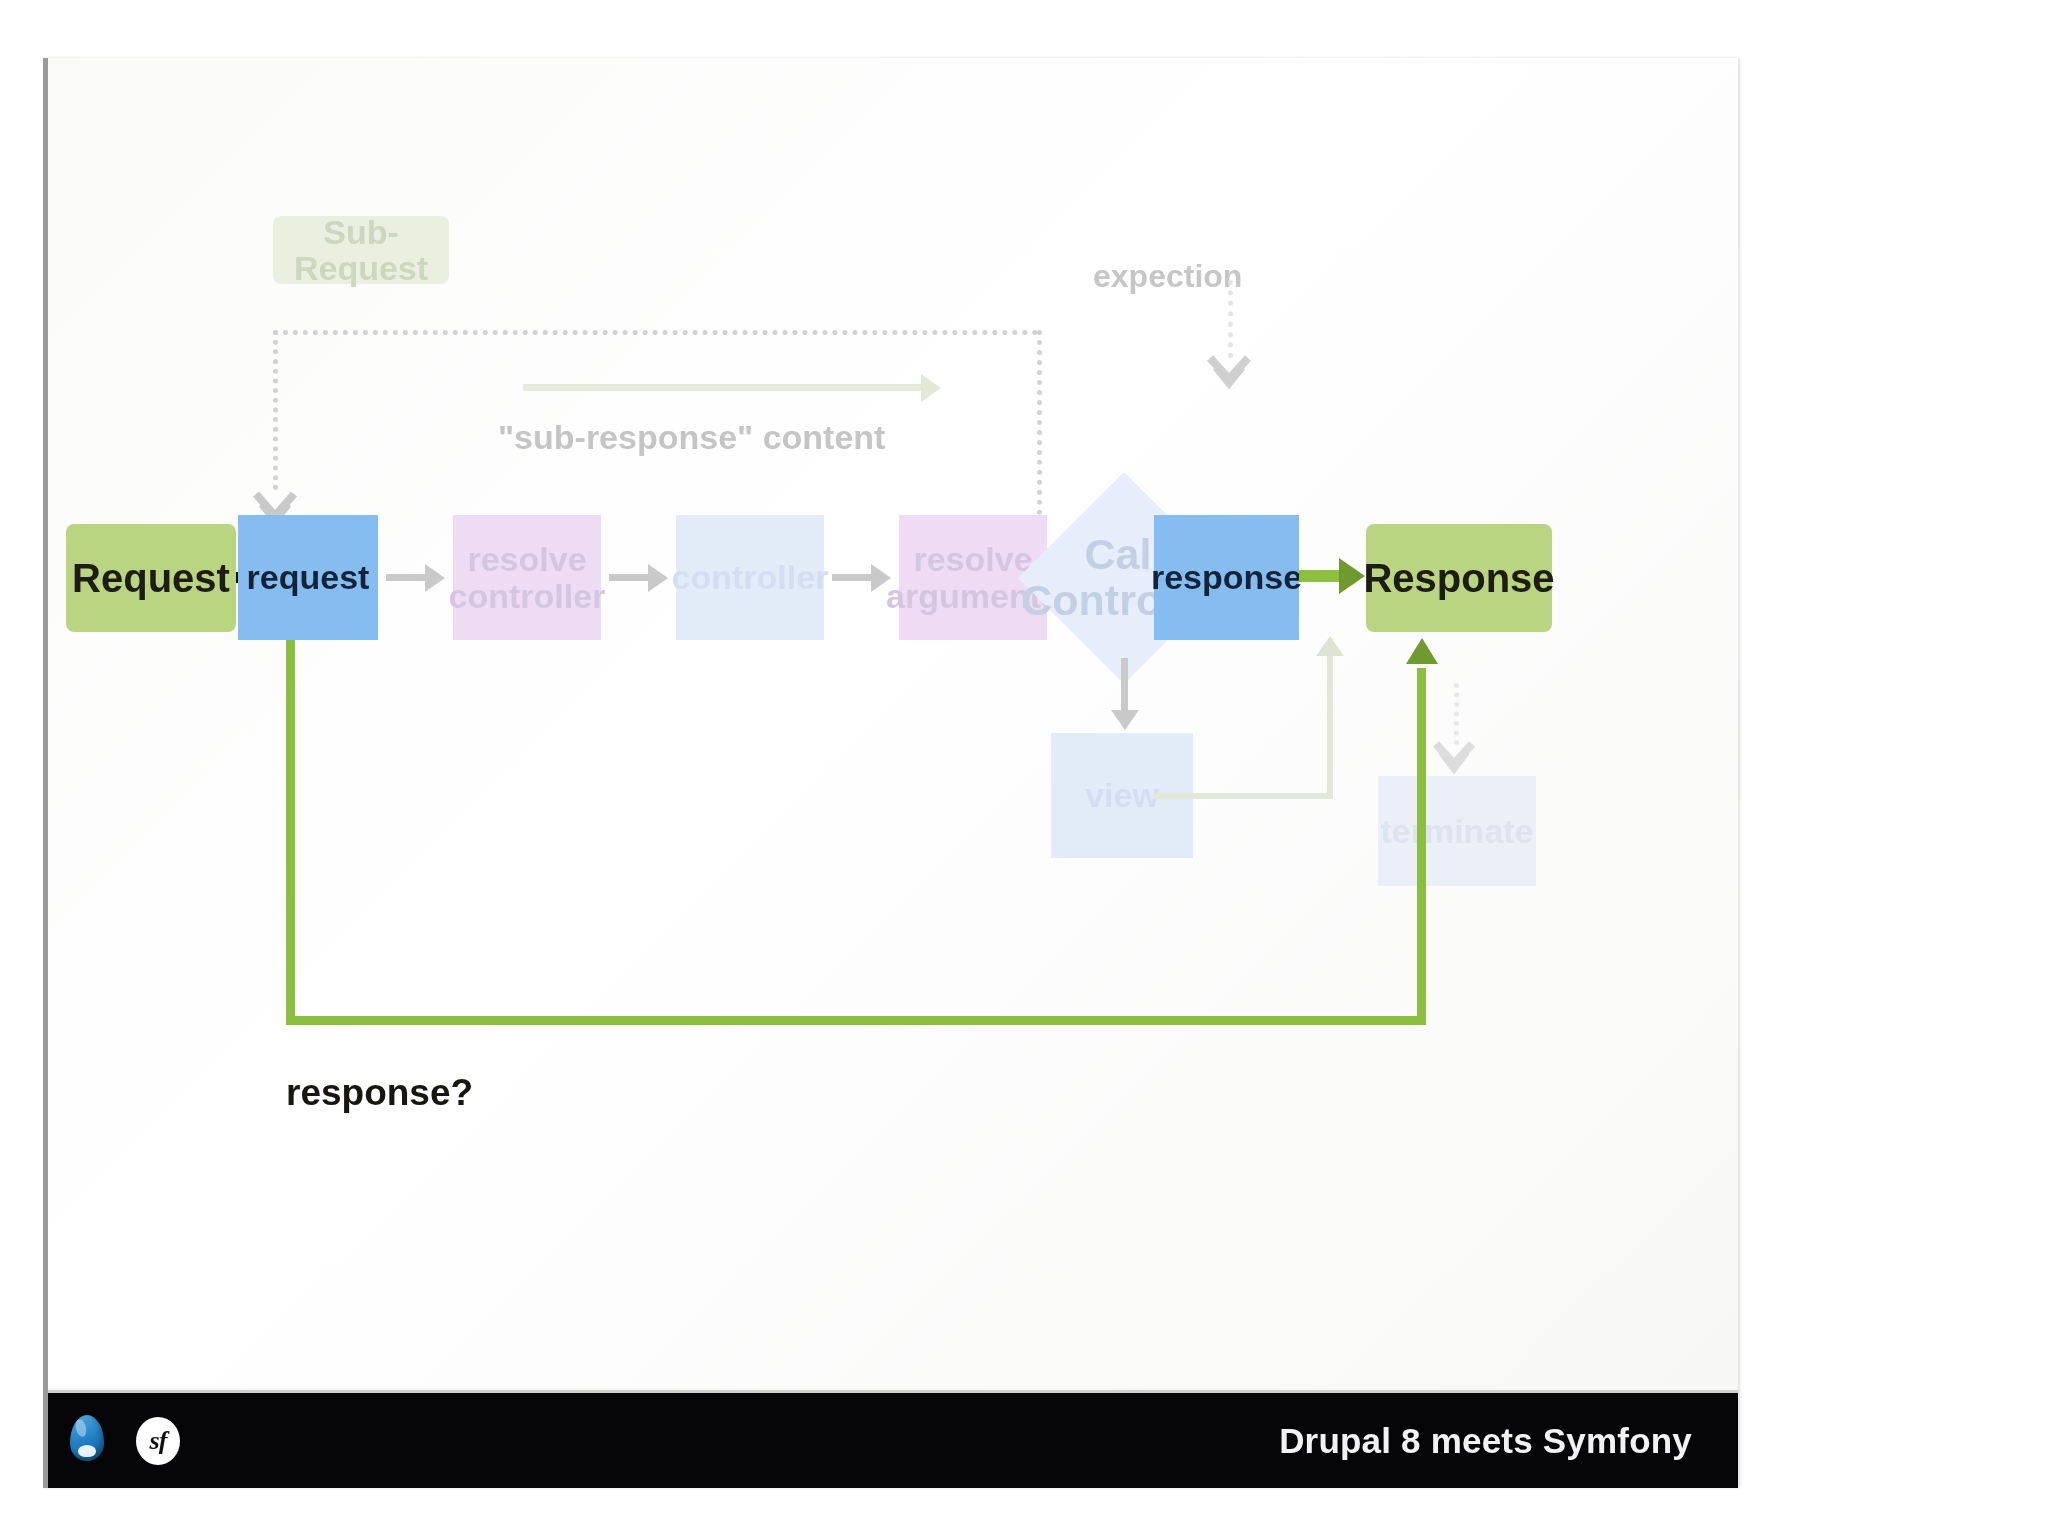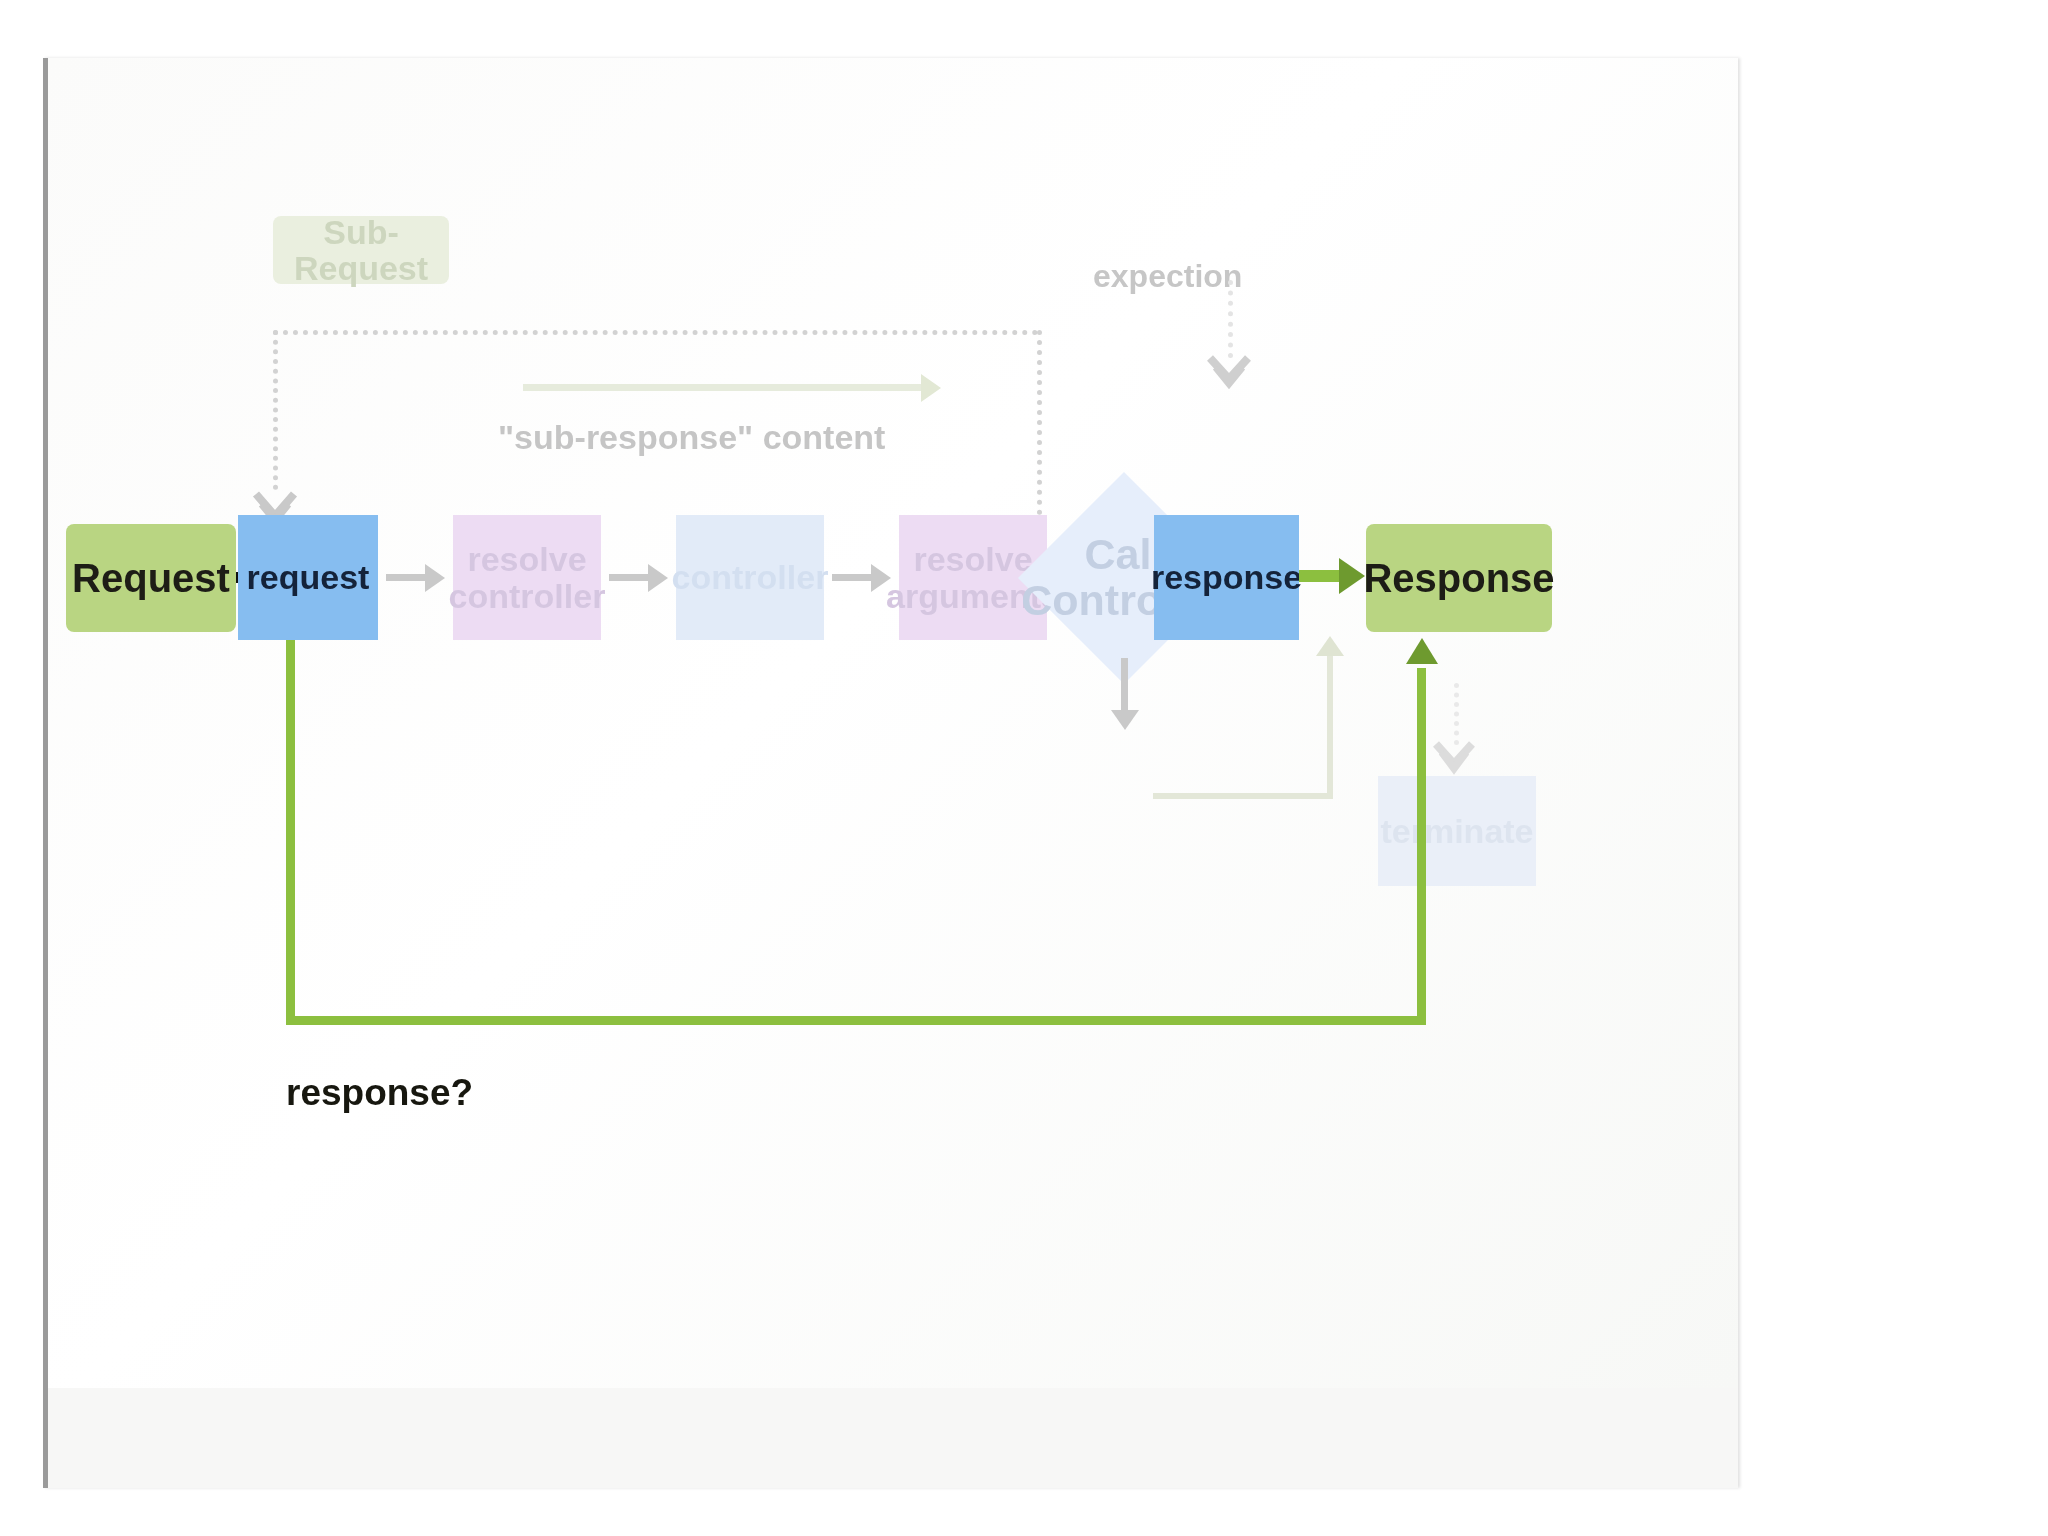--- a/index.html
+++ b/index.html
@@ -250,20 +250,23 @@
       <div class="hline green" style="left:1251px;top:512px;height:12px;width:44px;"></div>
       <div class="arrow-r green" style="left:1291px;top:500px;border-top-width:18px;border-bottom-width:18px;border-left-width:26px;"></div>
 
       <div class="node pill" style="left:1318px;top:466px;width:186px;height:108px;">
         <span>Response</span>
       </div>
 
       <div class="vline" style="left:1073px;top:600px;height:58px;"></div>
       <div class="arrow-d" style="left:1063px;top:652px;"></div>
 
+      <div class="node sq lightblue" style="left:1003px;top:675px;width:142px;height:125px;">
+        <span>view</span>
+      </div>
 
       <div class="hline faint" style="left:1105px;top:735px;width:180px;height:6px;background:#e3e7d8;"></div>
       <div class="vline faint" style="left:1279px;top:598px;height:142px;width:6px;background:#e3e7d8;"></div>
       <div class="arrow-u faint" style="left:1268px;top:578px;border-bottom-color:#dfe4d2;"></div>
 
       <div class="dotted-v ghosty" style="left:1406px;top:625px;height:62px;border-left-color:#e9e9e9;"></div>
       <div class="chevron" style="left:1384px;top:682px;">
         <svg width="44" height="38" viewBox="0 0 44 38">
           <path d="M4 4 L22 24 L40 4" fill="none" stroke="#dcdcdc" stroke-width="8"></path>
           <path d="M10 12 L22 28 L34 12" fill="none" stroke="#dcdcdc" stroke-width="8"></path>
@@ -276,15 +279,26 @@
 
       <div class="vline green" style="left:238px;top:582px;height:385px;width:9px;"></div>
       <div class="hline green" style="left:238px;top:958px;width:1140px;height:9px;"></div>
       <div class="vline green" style="left:1369px;top:610px;height:352px;width:9px;"></div>
       <div class="arrow-u green" style="left:1358px;top:580px;border-left-width:16px;border-right-width:16px;border-bottom-width:26px;"></div>
 
       <div class="ftext t-response-q" style="left:238px;top:1014px;">response?</div>
 
     </div>
 
+    <div id="footer">
+      <div id="footer-logos">
+        <div class="logo">
+          <div class="droplet"></div>
+        </div>
+        <div class="logo" style="width:44px;height:48px;">
+          <div class="sfmark">sf</div>
+        </div>
+      </div>
+      <div id="footer-title">Drupal 8 meets Symfony</div>
+    </div>
 
   </div>
 </div>
 
 </body></html>

